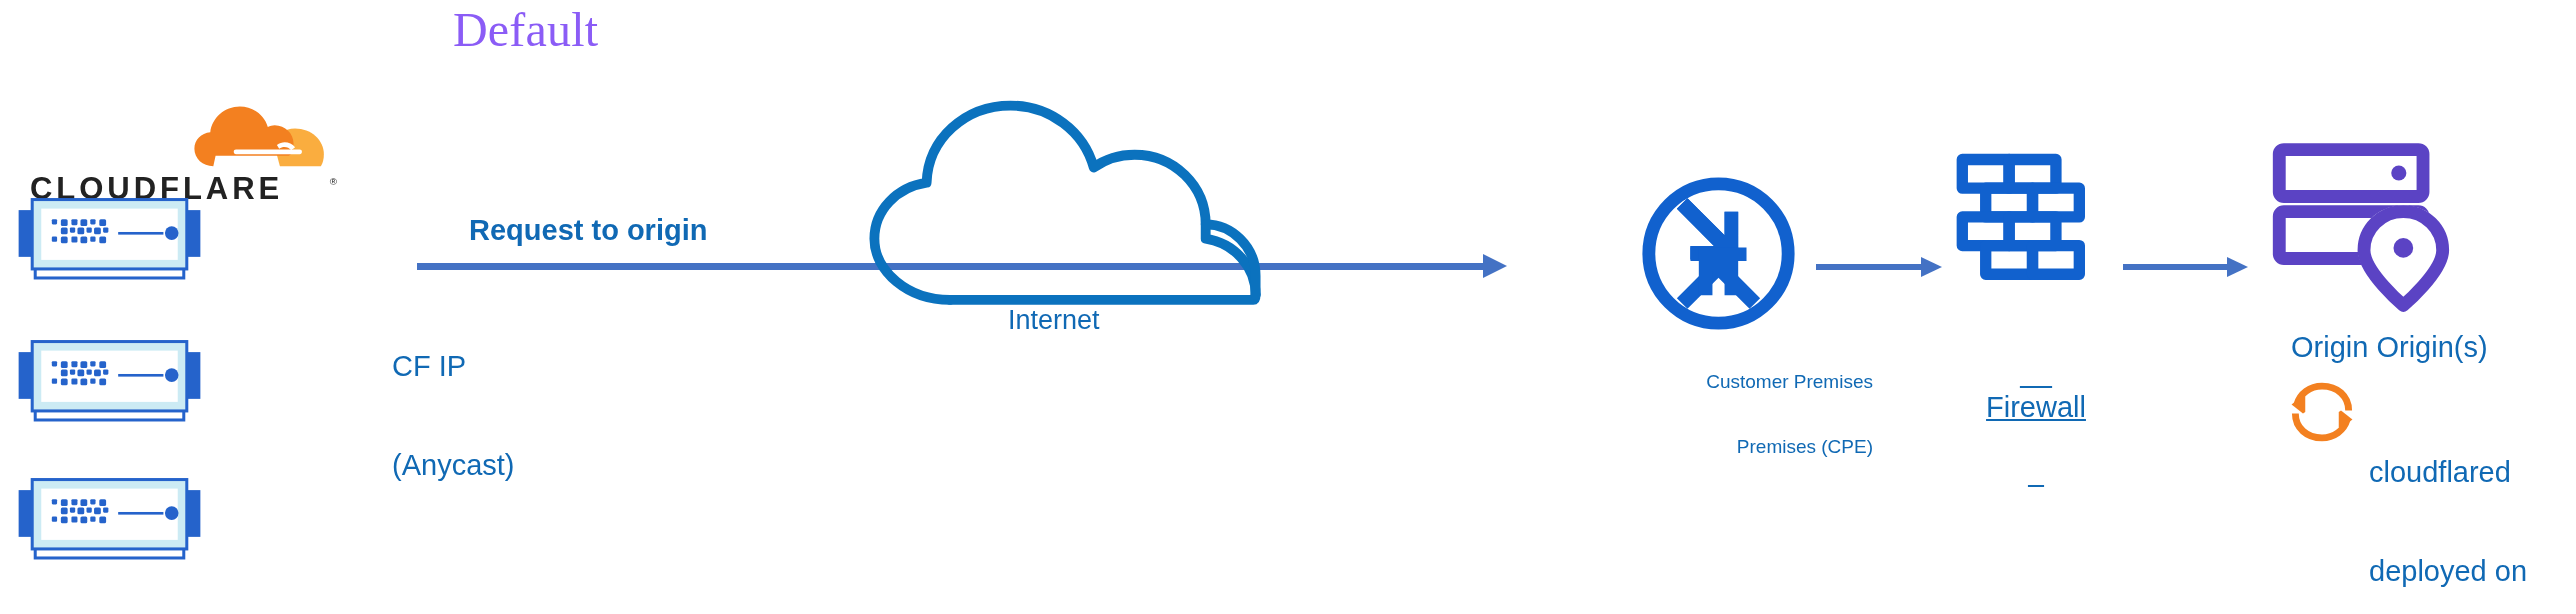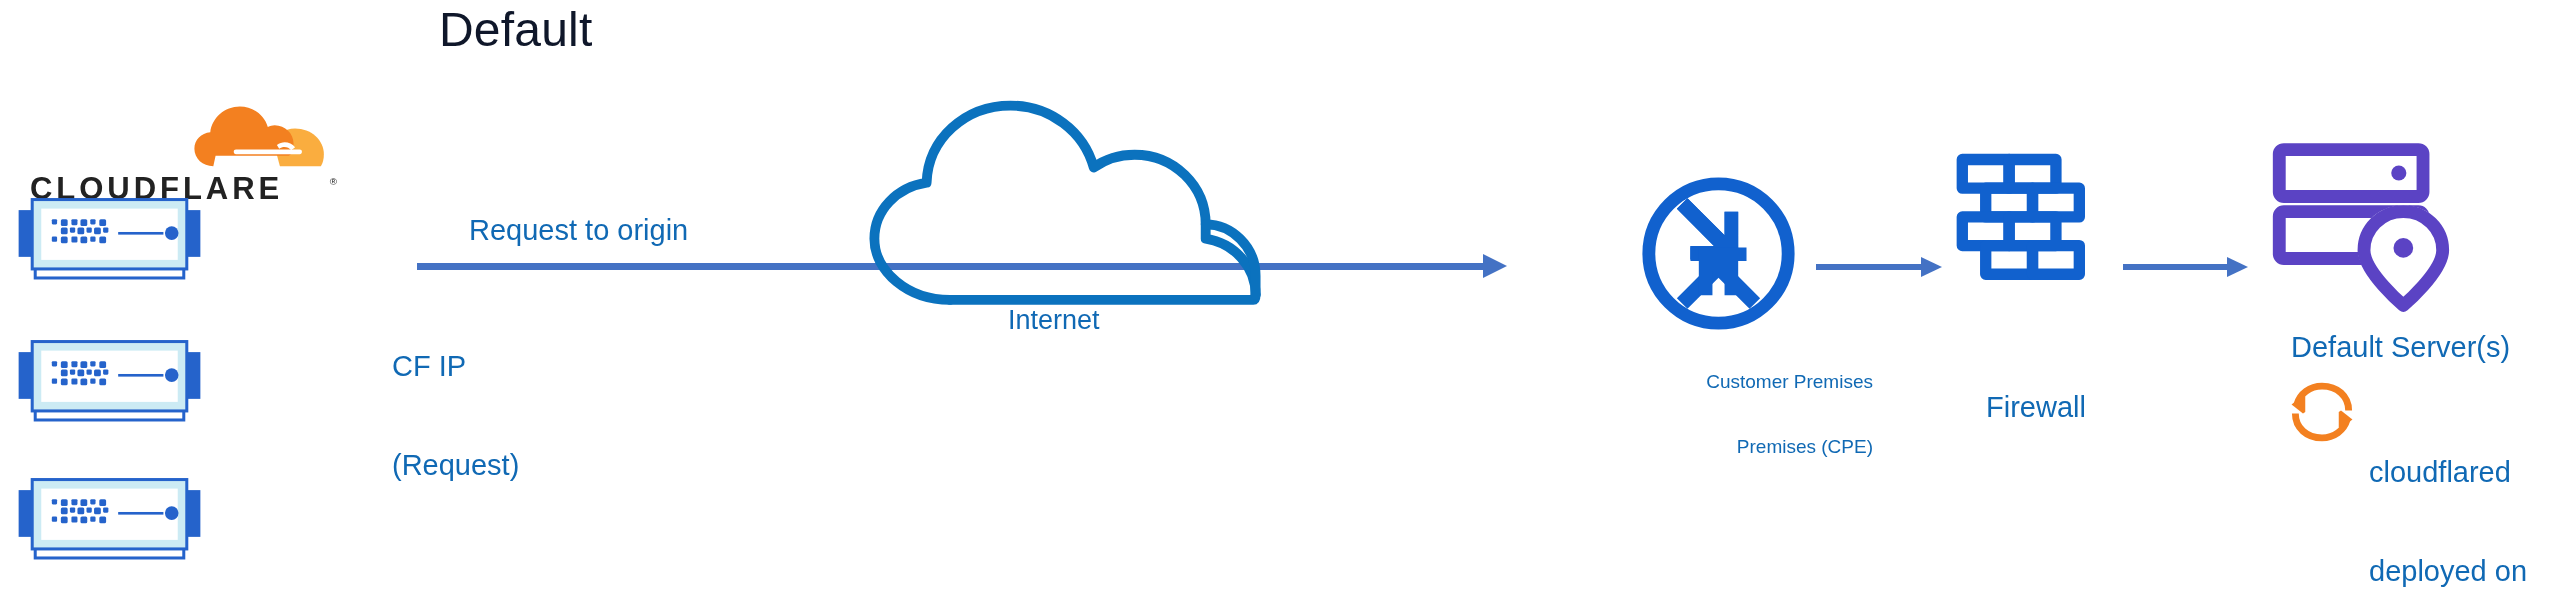--- a/index.html
+++ b/index.html
@@ -16,26 +16,27 @@
     position: relative;
     width: 2576px;
     height: 614px;
     background: #ffffff;
     overflow: hidden;
   }
   .abs { position: absolute; }
 
   
   #diagram-title {
-    left: 439px;
+    left: 453px;
     top: 1.5px;
     font-size: 48px;
-    color: #0f172a;
+    color: #8b5cf6;
     letter-spacing: 0.2px;
     white-space: nowrap;
+    font-family: Liberation Serif, serif;
   }
 
   
   #cloudflare-logo-block {
     left: 30px;
     top: 98px;
     width: 318px;
     height: 98px;
   }
   #cloudflare-mark {
@@ -112,20 +113,21 @@
   
   .label-blue {
     color: #1069B4;
     white-space: pre;
     line-height: 1.14;
   }
   #label-request-to-origin {
     left: 469px;
     top: 214px;
     font-size: 29px;
+    font-weight: bold;
   }
   #label-cf-ip {
     left: 392px;
     top: 284px;
     font-size: 29px;
   }
   #label-internet {
     left: 968px;
     top: 305px;
     font-size: 27px;
@@ -137,20 +139,21 @@
     font-size: 19px;
     text-align: right;
     width: 318px;
   }
   #label-firewall {
     left: 1877px;
     top: 325px;
     font-size: 29px;
     text-align: center;
     width: 318px;
+    text-decoration: underline;
   }
   #label-origin-server {
     left: 2291px;
     top: 331px;
     font-size: 29px;
   }
   #label-cloudflared {
     left: 2369px;
     top: 390px;
     font-size: 29px;
@@ -345,35 +348,35 @@
     <path d="M46 12 C 30 12 17 22 13 36" fill="none" stroke="#F38020" stroke-width="9" stroke-linecap="butt"></path>
     <path d="M46 80 C 62 80 75 70 79 56" fill="none" stroke="#F38020" stroke-width="9" stroke-linecap="butt"></path>
     <polygon points="81,44 66,56 81,68 84,66 84,46" fill="#F38020" transform="rotate(180 76 56)"></polygon>
     <polygon points="11,48 26,36 11,24 8,26 8,46" fill="#F38020" transform="rotate(180 16 36)"></polygon>
   </svg>
 
   <div class="abs label-blue" id="label-request-to-origin">Request to origin</div>
 
   <div class="abs label-blue" id="label-cf-ip">
     <div>CF IP</div>
-    <div>(Request)</div>
+    <div>(Anycast)</div>
   </div>
 
   <div class="abs label-blue" id="label-internet">Internet</div>
 
   <div class="abs label-blue" id="label-cpe">
     <div>Customer Premises</div>
     <div>Premises (CPE)</div>
   </div>
 
   <div class="abs label-blue" id="label-firewall">
     <div>Firewall</div>
   </div>
 
-  <div class="abs label-blue" id="label-origin-server">Default Server(s)</div>
+  <div class="abs label-blue" id="label-origin-server">Origin Origin(s)</div>
 
   <div class="abs label-blue" id="label-cloudflared">
     <div>cloudflared</div>
     <div>deployed on</div>
     
   </div>
 
 </div>
 
 

